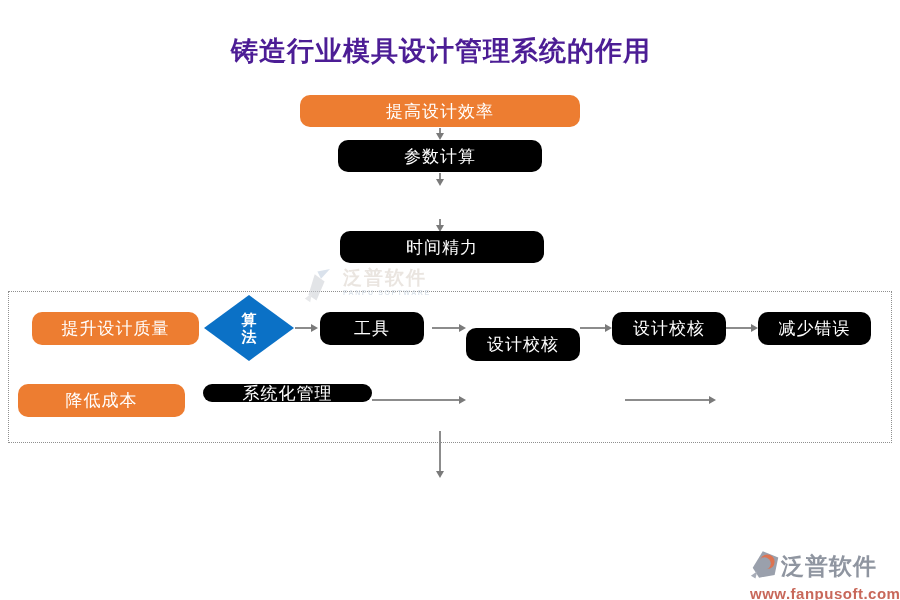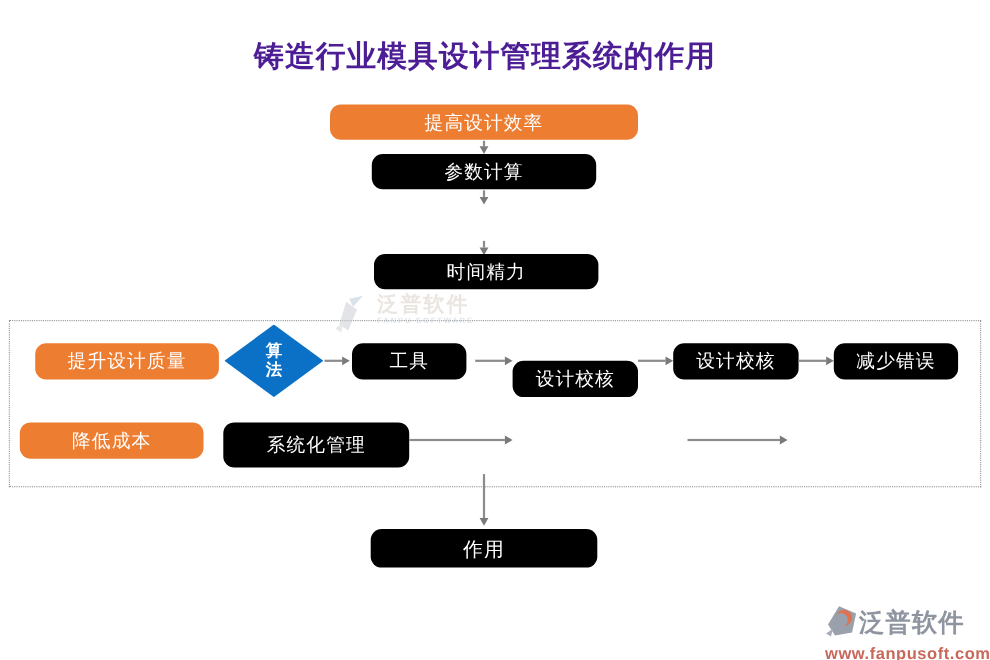--- a/index.html
+++ b/index.html
@@ -108,28 +108,27 @@
   <div class="node blue" style="left:466px;top:328px;width:114px;height:33px">设计校核</div>
   <div class="harrow" style="left:580px;top:327px;width:25px"></div>
 
   <div class="node blue" style="left:612px;top:312px;width:114px;height:33px">设计校核</div>
   <div class="harrow" style="left:726px;top:327px;width:25px"></div>
 
   <div class="node orange" style="left:18px;top:384px;width:167px;height:33px">降低成本</div>
 
   <div class="node blue" style="left:758px;top:312px;width:113px;height:33px">减少错误</div>
 
-  <div class="node blue" style="left:203px;top:384px;width:169px;height:41px">系统化管理</div>
+  <div class="node blue" style="left:203px;top:384px;width:169px;height:18px">系统化管理</div>
   <div class="harrow" style="left:372px;top:399px;width:87px"></div>
 
   <div class="harrow" style="left:625px;top:399px;width:84px"></div>
 
 
   <div class="varrow" style="left:439px;top:431px;height:40px"></div>
-  <div class="node blue" style="left:337px;top:481px;width:206px;height:35px;font-size:18px">作用</div>
 
   <div class="wm-center">
     <span>
       <svg width="36" height="36" viewBox="0 0 40 40">
         <path d="M16 4 L30 1 L20 12 Z" fill="#bccbdd"></path>
         <path d="M6 30 L13 7 L24 15 L15 36 Z" fill="#ccced4"></path>
         <path d="M2 34 L10 28 L8 38 Z" fill="#d4d6da"></path>
       </svg>
     </span>
     <span class="wm-text">

